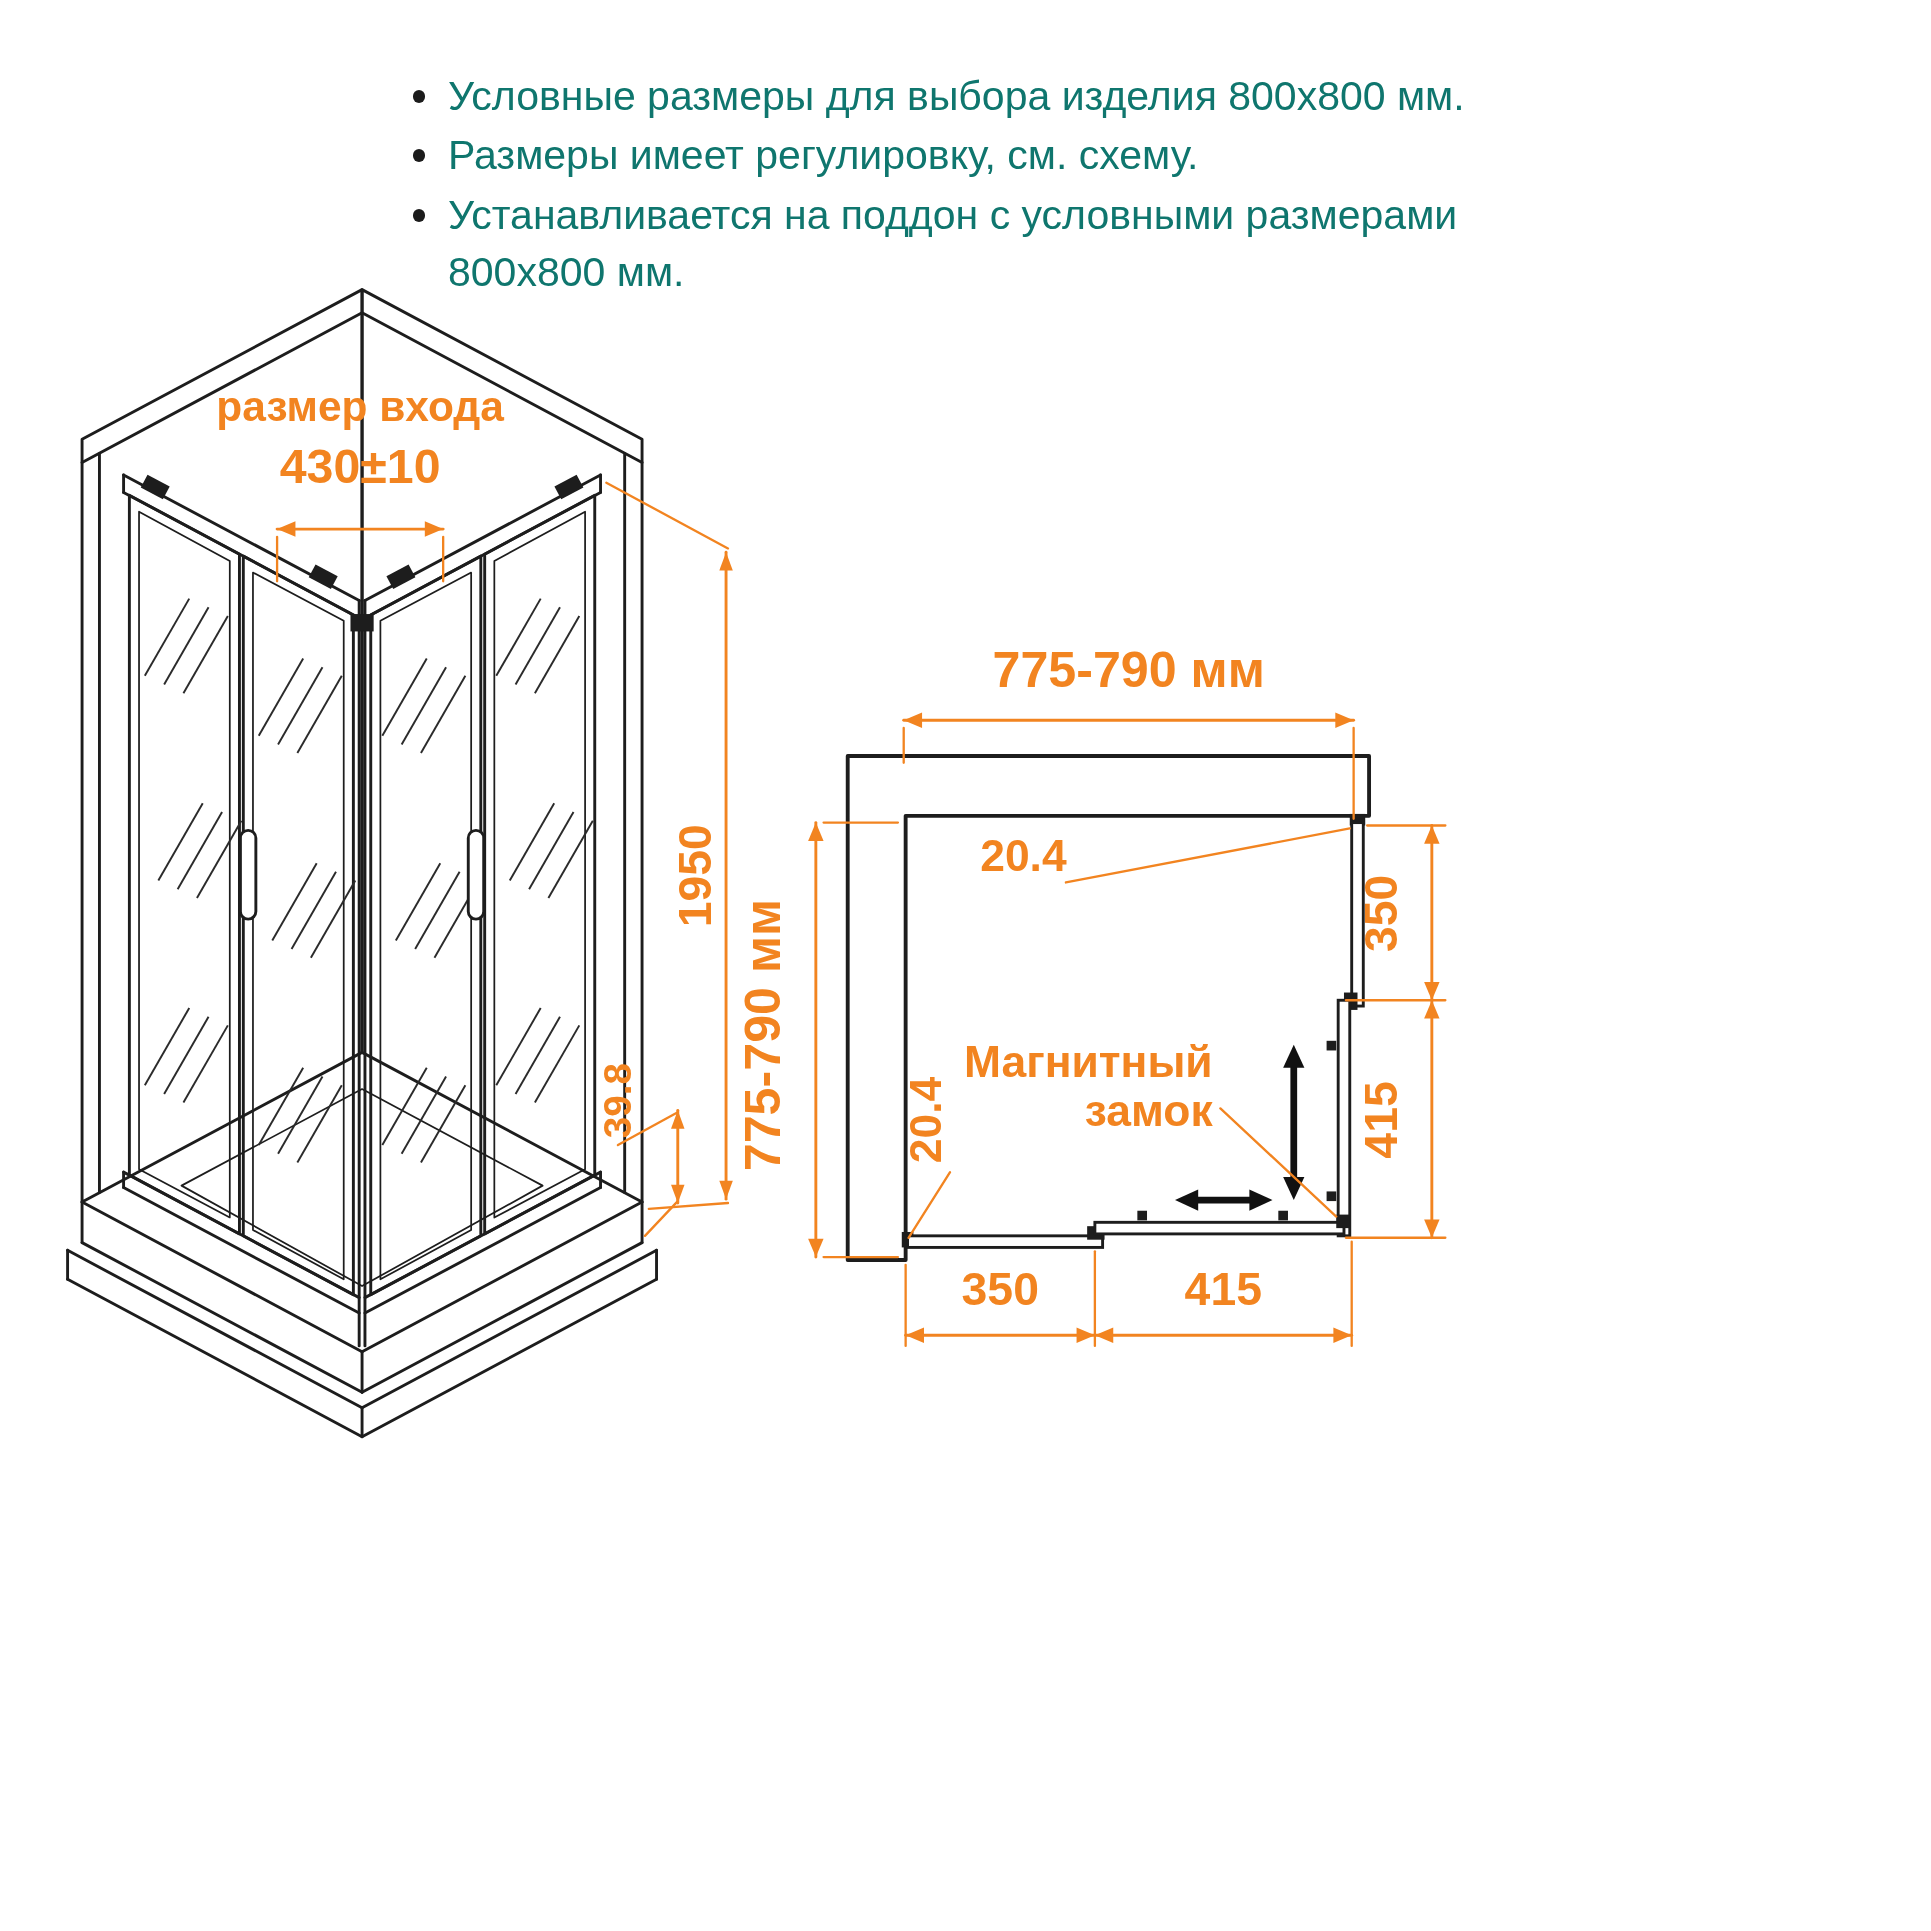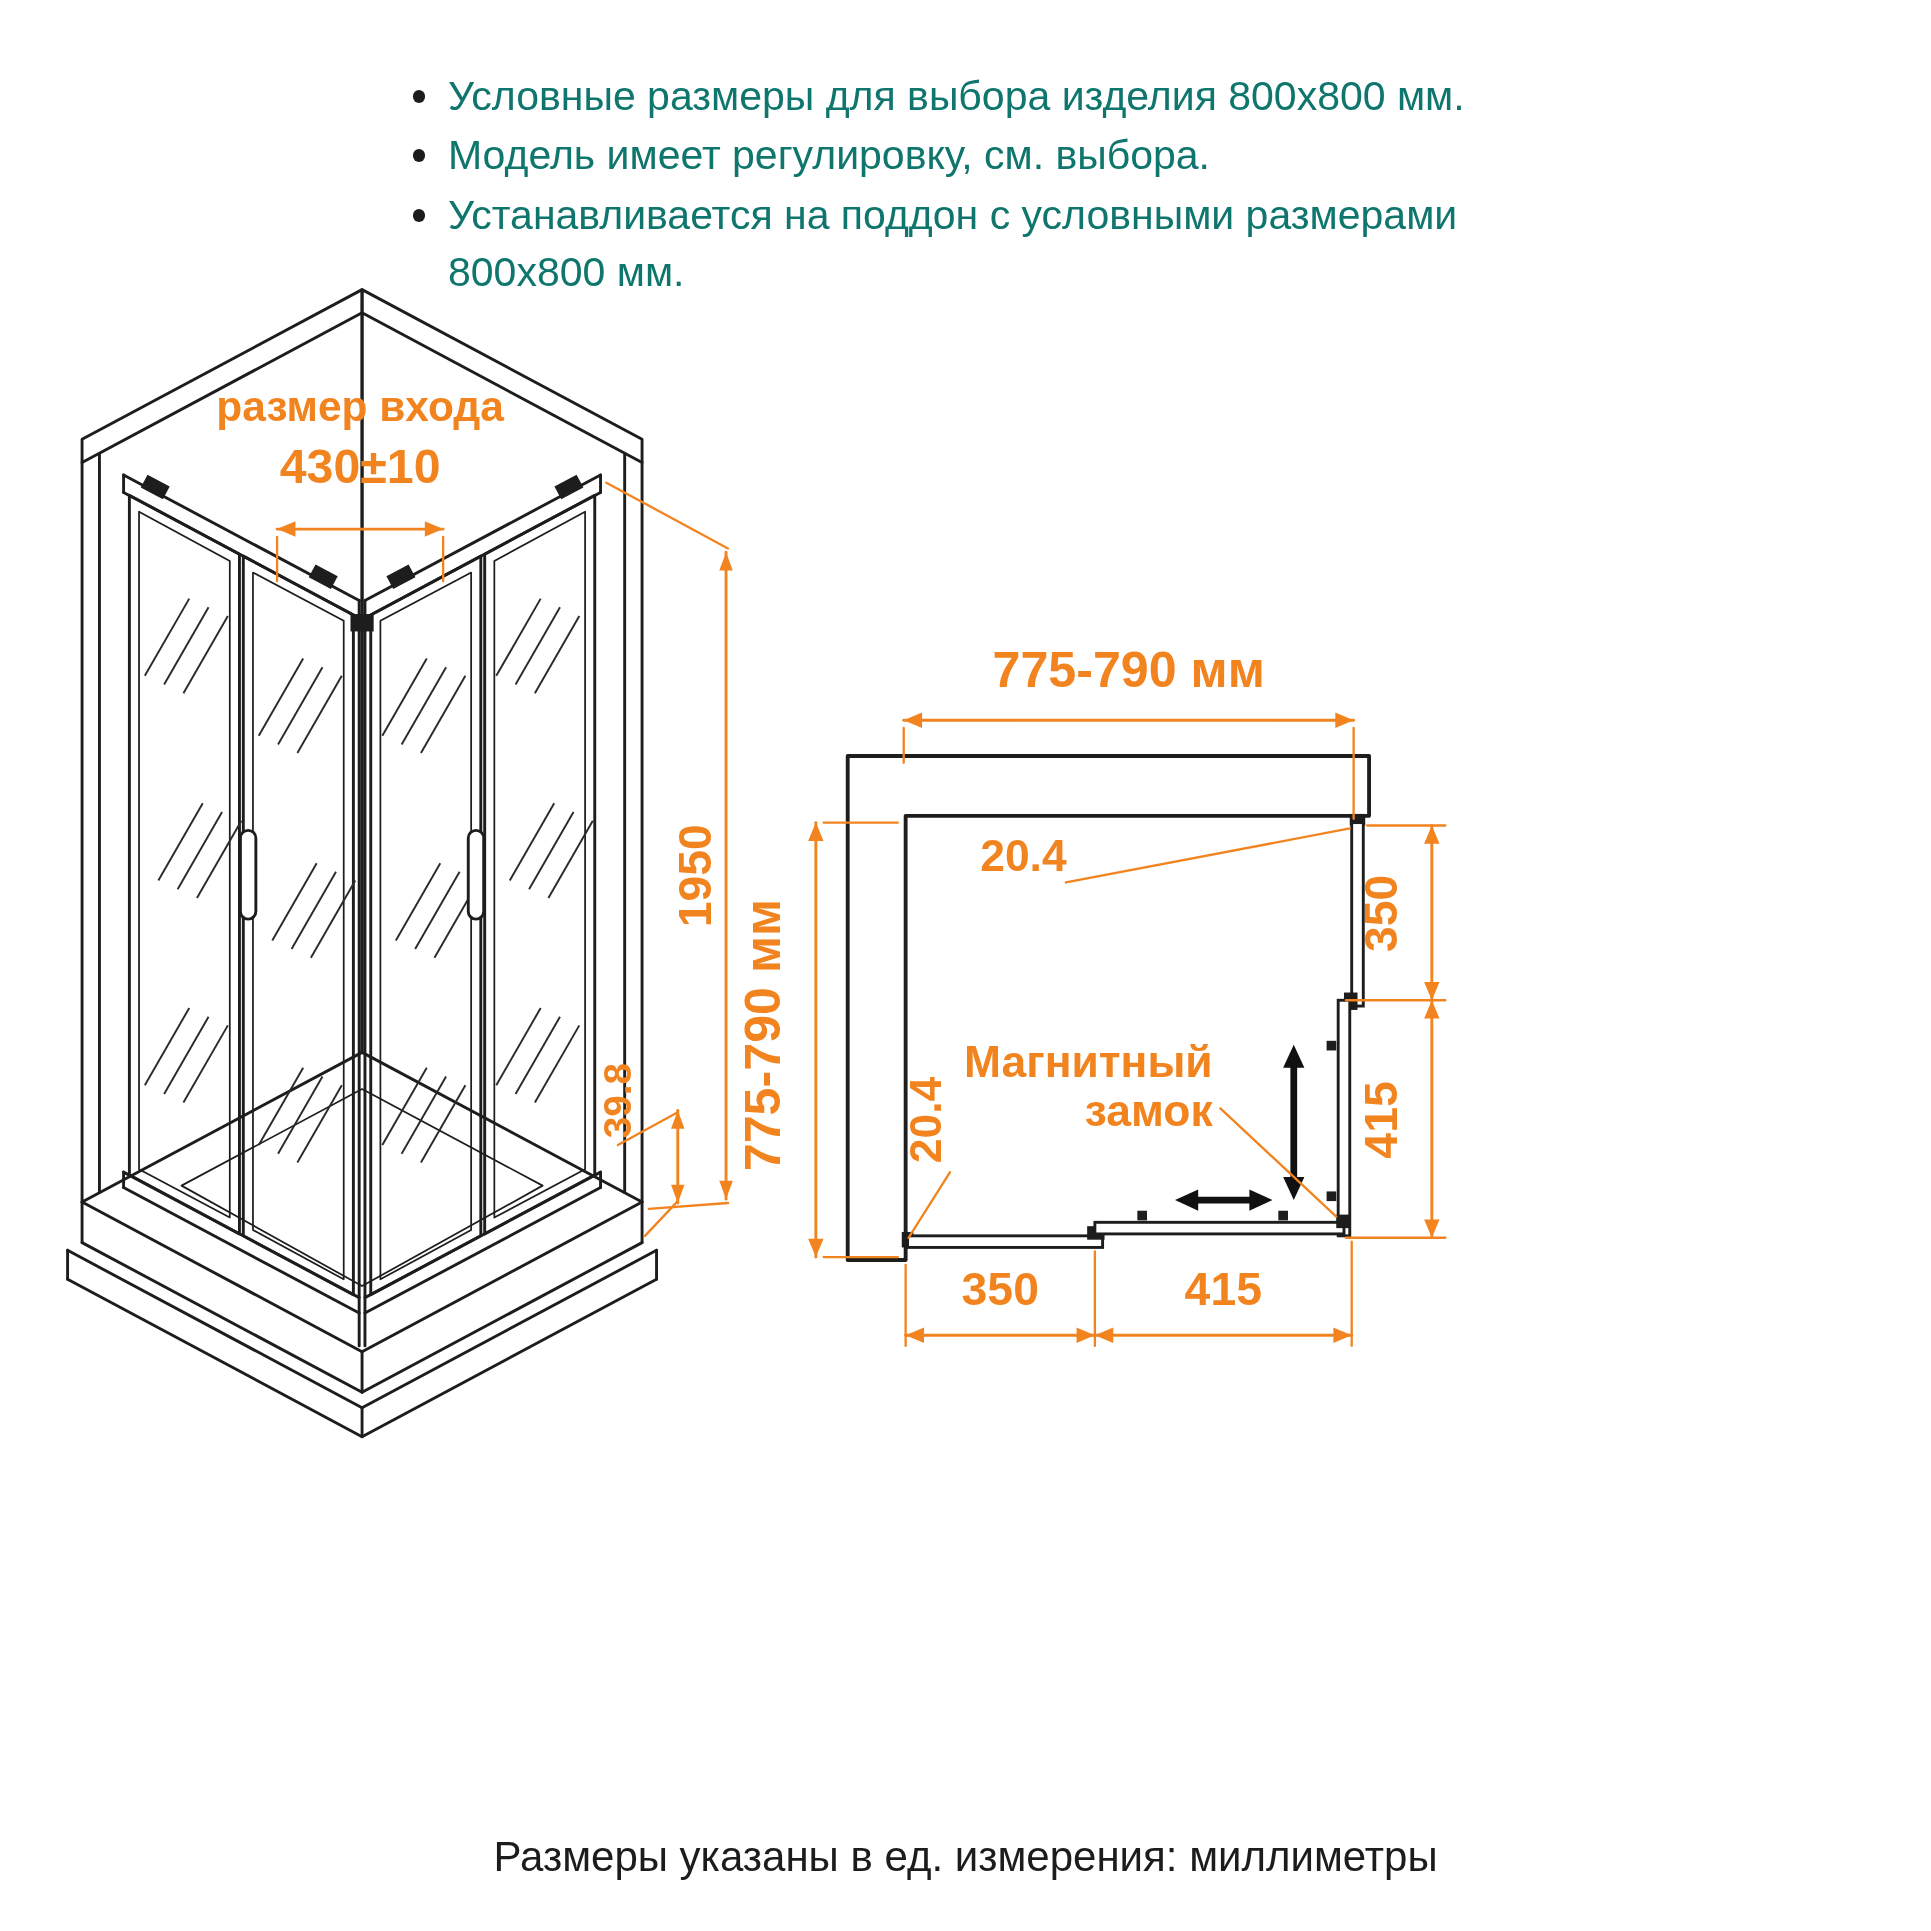--- a/index.html
+++ b/index.html
@@ -34,21 +34,21 @@
   .move-arrow { fill:#111111; stroke:none; }
 </style>
 </head>
 <body>
 
 <div class="page">
 
   <div class="header">
     <ul class="features">
       <li class="feature"><span>Условные размеры для выбора изделия 800х800 мм.</span></li>
-      <li class="feature"><span>Модель имеет регулировку, см. выбора.</span></li>
+      <li class="feature"><span>Размеры имеет регулировку, см. схему.</span></li>
       <li class="feature"><span>Устанавливается на поддон с условными размерами 800х800 мм.</span></li>
     </ul>
   </div>
 
   <svg class="drawing" width="1931" height="1931" viewBox="0 0 2000 2000">
     <defs>
       <g id="hatch">
         <line x1="0" y1="0" x2="46" y2="-80"></line>
         <line x1="20" y1="9" x2="66" y2="-71"></line>
         <line x1="40" y1="18" x2="86" y2="-62"></line>
@@ -243,15 +243,14 @@
         <text class="dim-text" x="975" y="1160" font-size="46" text-anchor="middle" transform="rotate(-90 975 1160)">20.4</text>
         <line class="dim dim-ext" x1="984" y1="1214" x2="941" y2="1282"></line>
 
         <text class="dim-text" x="1256" y="1116" font-size="46" text-anchor="end">Магнитный</text>
         <text class="dim-text" x="1256" y="1166" font-size="46" text-anchor="end">замок</text>
         <line class="dim dim-ext" x1="1264" y1="1148" x2="1384" y2="1260"></line>
       </g>
     </g>
   </svg>
 
-  <div class="footer-note">Размеры указаны в ед. измерения: миллиметры</div>
 </div>
 
 
 </body></html>

